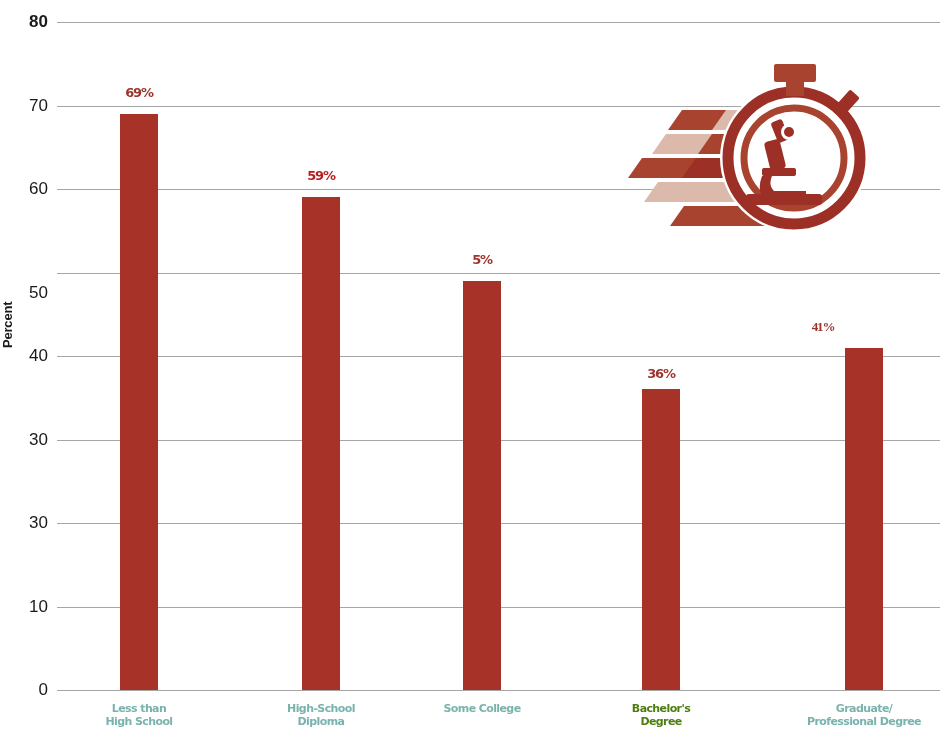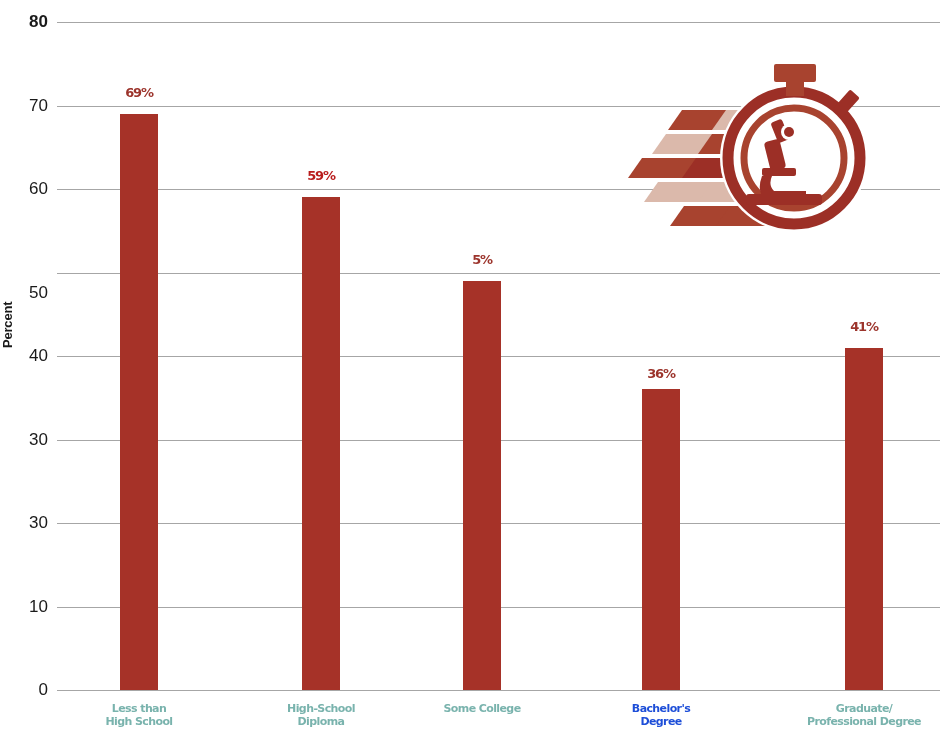--- a/index.html
+++ b/index.html
@@ -150,30 +150,30 @@
         <div class="bar" style="left: 585px; width: 38px; height: 300.6px; background: rgb(166, 50, 40);"></div>
         <div class="bar" style="left: 788px; width: 38px; height: 342.35px; background: rgb(166, 50, 40);"></div>
       </div>
   </div>
 
   <div id="bar-values">
       <div class="bar-value" style="left: 94px; width: 90px; top: 85.85px; color: rgb(156, 52, 44);">69%</div>
       <div class="bar-value" style="left: 276px; width: 90px; top: 169.35px; color: #b91c1c;">59%</div>
       <div class="bar-value" style="left: 437px; width: 90px; top: 252.85px; color: rgb(156, 52, 44);">5%</div>
       <div class="bar-value" style="left: 616px; width: 90px; top: 361.4px; color: rgb(156, 52, 44); margin-top: 6px;">36%</div>
-      <div class="bar-value" style="left: 819px; width: 90px; top: 319.65px; color: rgb(156, 52, 44);">41%</div>
+      <div class="bar-value" style="left: 778px; width: 90px; top: 319.65px; color: rgb(156, 52, 44); font-family: Liberation Serif, serif;">41%</div>
     </div>
 
   <div id="cat-labels">
       <div class="cat-label" style="left: 50px; width: 178px; color: rgb(121, 179, 173);">Less than
 High School</div>
       <div class="cat-label" style="left: 232px; width: 178px; color: rgb(121, 179, 173);">High-School
 Diploma</div>
       <div class="cat-label" style="left: 393px; width: 178px; color: rgb(121, 179, 173);">Some College</div>
-      <div class="cat-label" style="left: 572px; width: 178px; color: #1d4ed8;">Bachelor's
+      <div class="cat-label" style="left: 572px; width: 178px; color: #4d7c0f;">Bachelor's
 Degree</div>
       <div class="cat-label" style="left: 775px; width: 178px; color: rgb(121, 179, 173);">Graduate/
 Professional Degree</div>
     </div>
 
   <svg class="logo" viewBox="0 0 256 172">
 
     <g>
       <polygon points="56,52 130,52 116,72 42,72" fill="#a8432f"></polygon>
       <polygon points="40,76 118,76 104,96 26,96" fill="#dbb9ab"></polygon>

